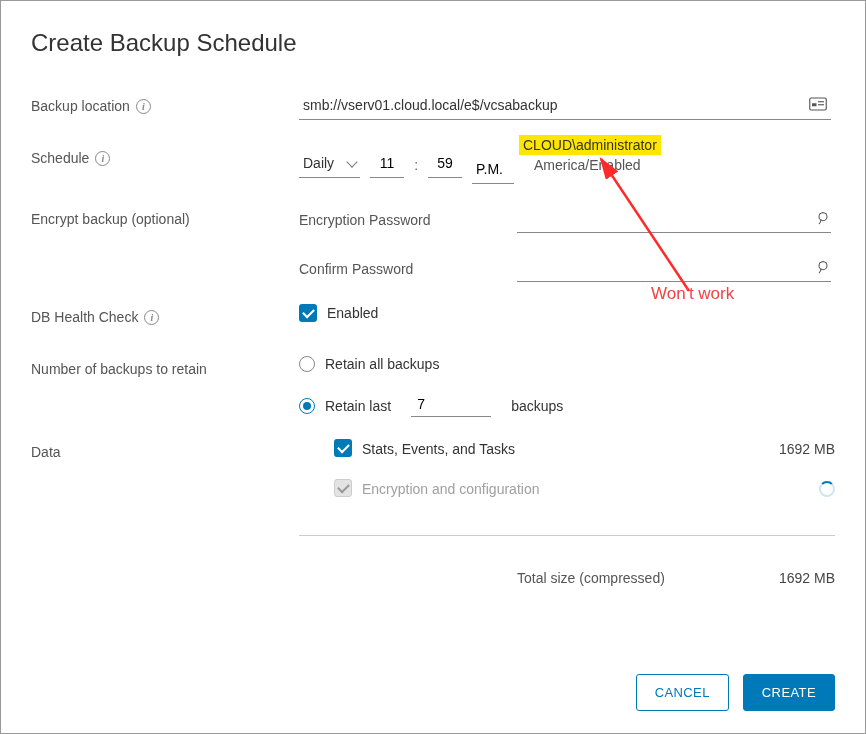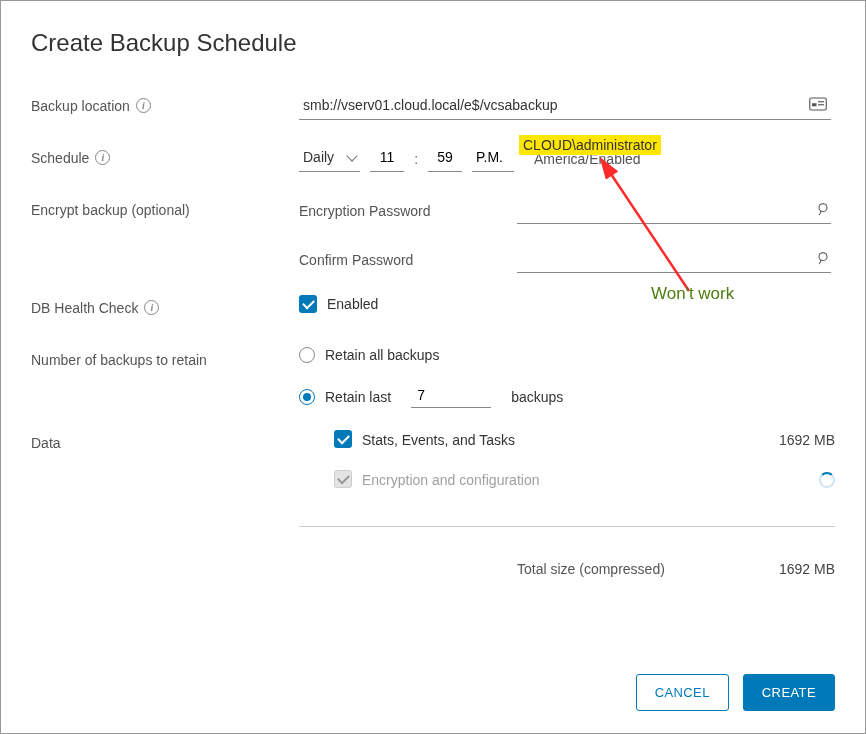--- a/index.html
+++ b/index.html
@@ -26,21 +26,21 @@
       display: flex;
       align-items: flex-start;
       margin-bottom: 22px;
       min-height: 30px;
     }
     .label-col {
       width: 268px;
       flex-shrink: 0;
       color: #555;
       display: flex;
-      align-items: flex-start;
+      align-items: flex-end;
       gap: 6px;
       padding-top: 5px;
     }
     .field-col {
       flex: 1;
       display: flex;
       flex-direction: column;
       gap: 22px;
     }
     .sub-row {
@@ -250,21 +250,21 @@
       color: #fff;
     }
     .disabled-text { color: #a0a0a0; }
     .annotation-arrow {
       position: absolute;
       pointer-events: none;
     }
     .annotation-text {
       position: absolute;
       font-size: 17px;
-      color: #4d7c0f;
+      color: #ef4444;
       pointer-events: none;
     }
   </style>
 </head>
 <body>
 
 <div class="dialog">
   <h1 class="title">Create Backup Schedule</h1>
 
   <div class="form-row">
@@ -295,21 +295,21 @@
     </div>
     <div class="field-col">
       <div class="schedule-group">
         <div class="select-wrap">
           <span>Daily</span>
           <span class="chevron"></span>
         </div>
         <input class="time-input" value="11" style="">
         <span class="colon">:</span>
         <input class="time-input" value="59" style="">
-        <input class="ampm" style="width: 42px;" value="P.M.">
+        <input class="ampm" style="width: 42px; margin-top: 12px;" value="P.M.">
         <span class="tz">America/Enabled</span>
       </div>
     </div>
   </div>
 
   <div class="form-row">
     <div class="label-col">
       <span>Encrypt backup (optional)</span>
     </div>
     <div class="field-col">

